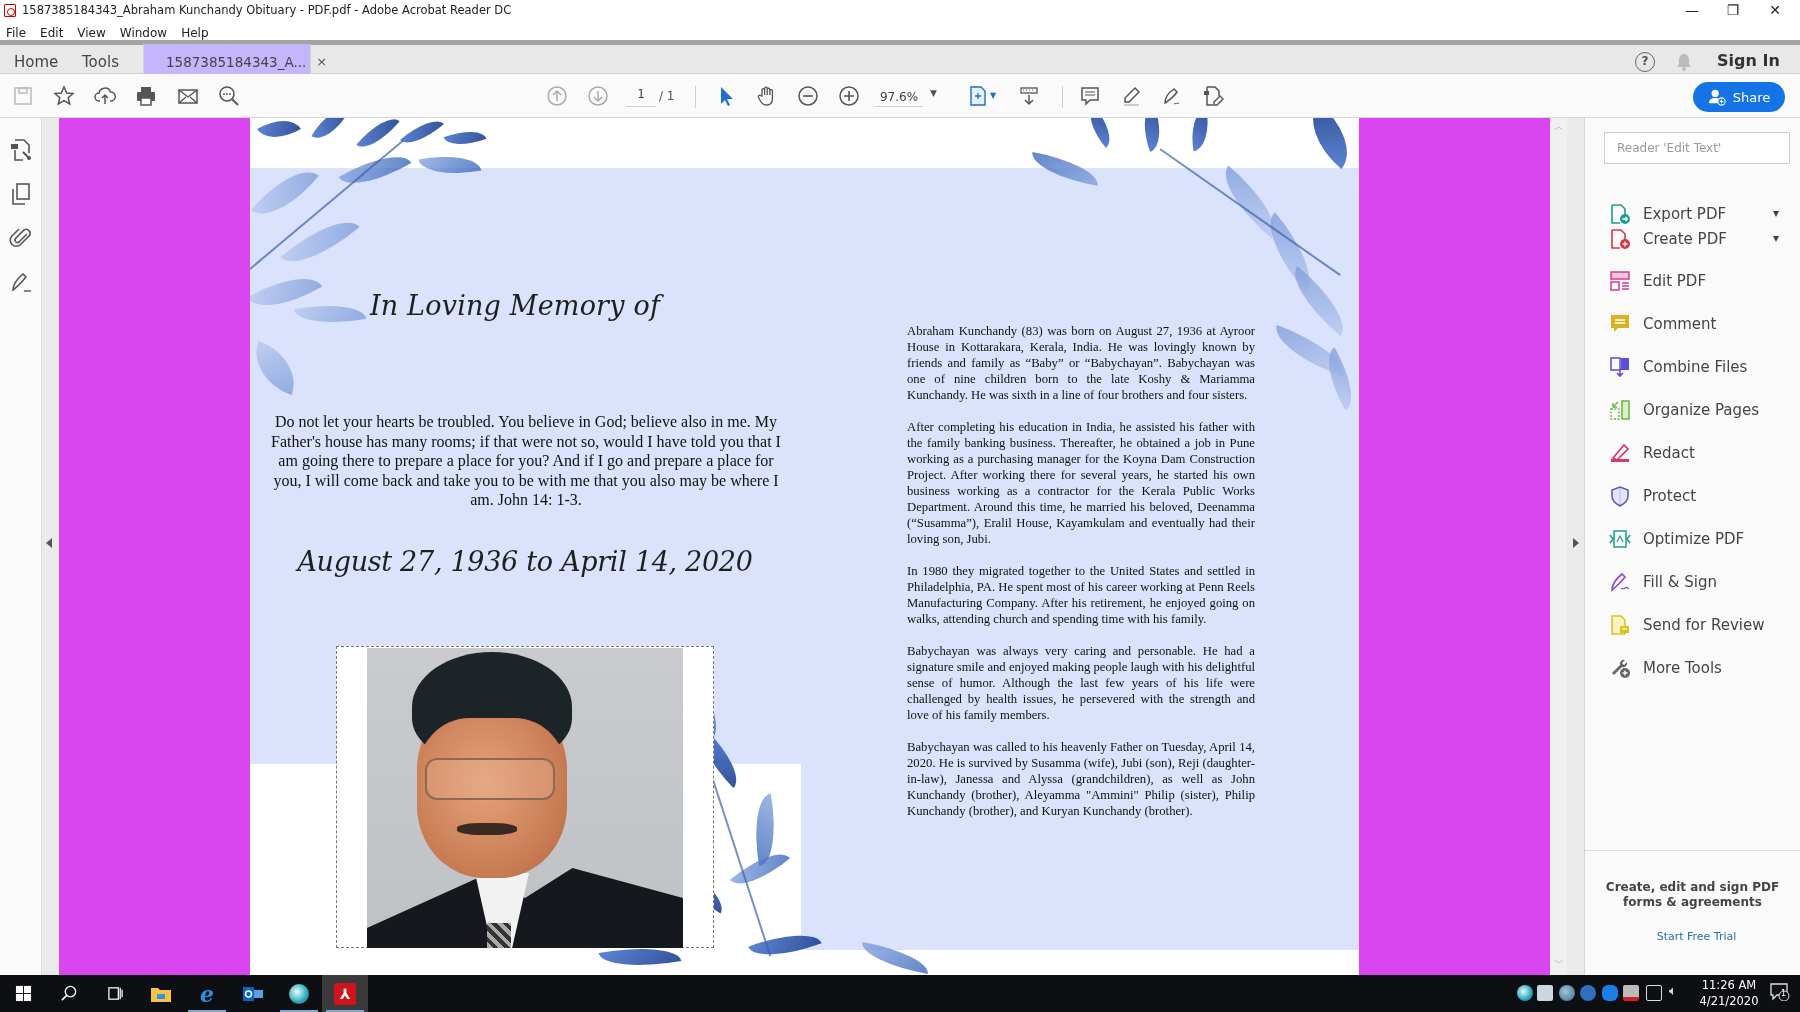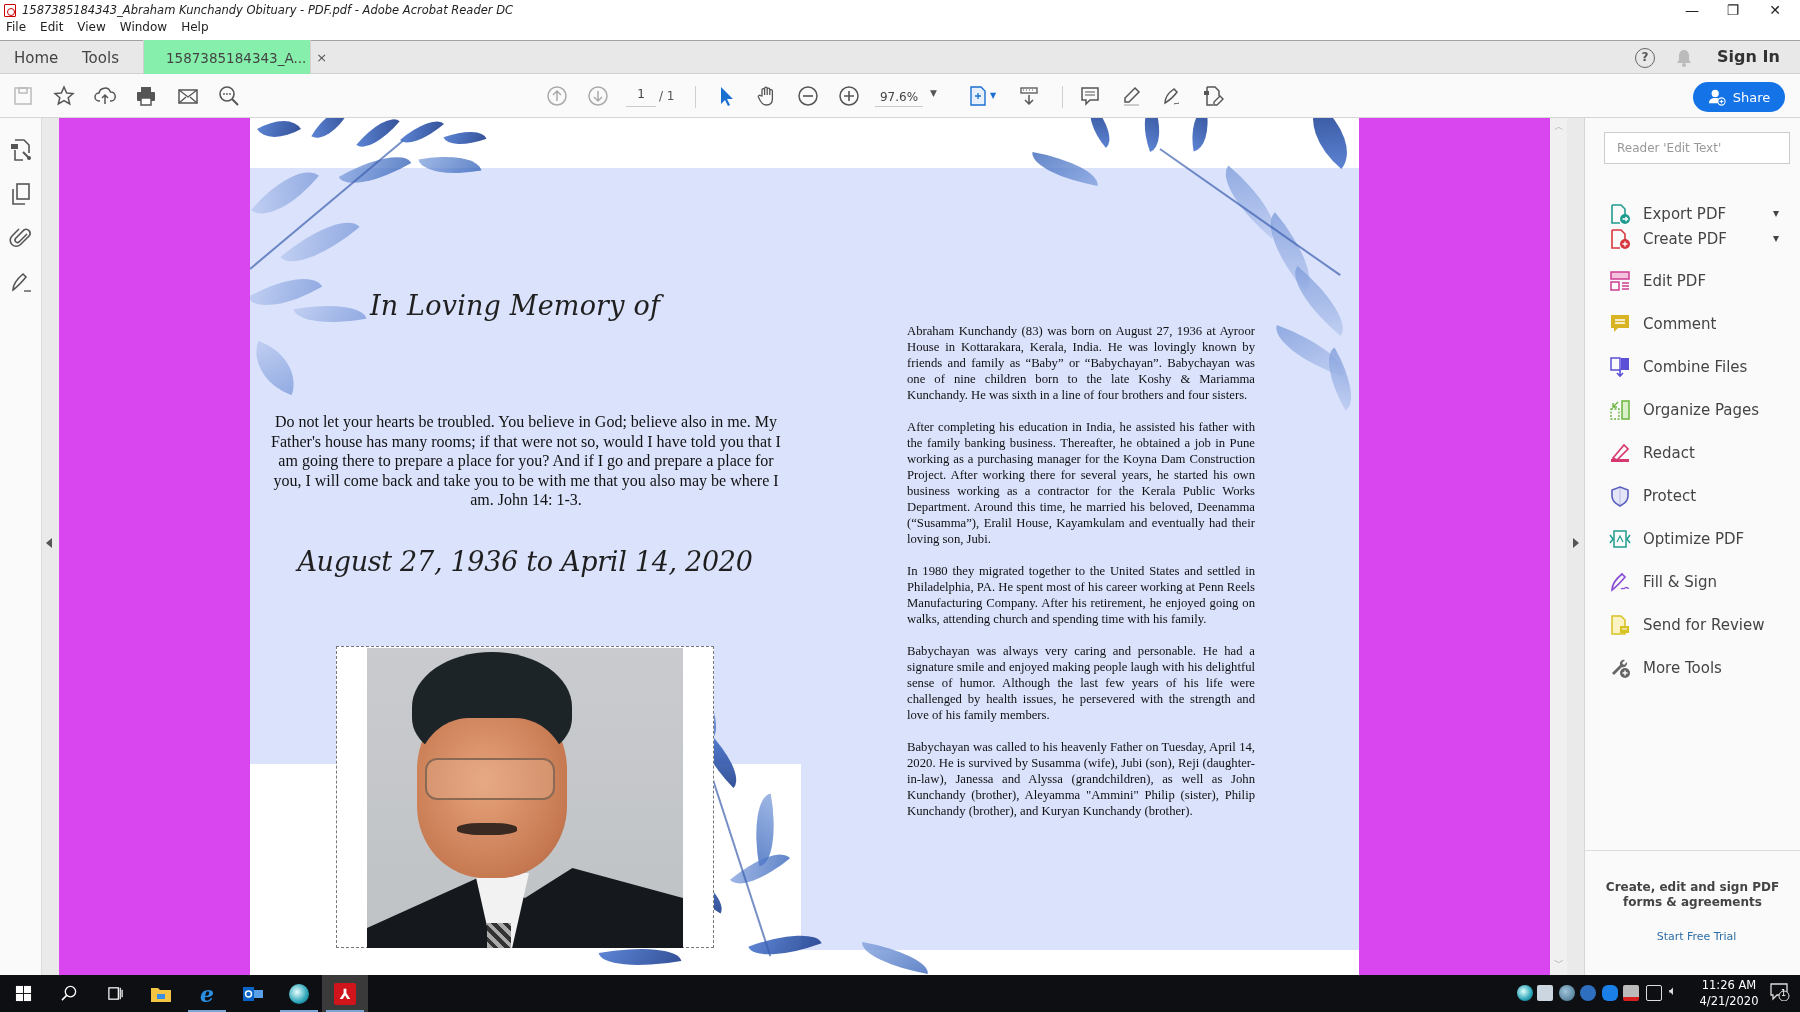--- a/index.html
+++ b/index.html
@@ -1,32 +1,32 @@
 <!DOCTYPE html>
 <html><head>
 <meta charset="utf-8">
 <style>
   * { box-sizing: border-box; margin: 0; padding: 0; }
   html, body { width: 1800px; height: 1012px; overflow: hidden; background: #fff; font-family: "DejaVu Sans", "Liberation Sans", sans-serif; color: #333; }
   .abs { position: absolute; }
 
   
-  #titlebar { position: absolute; left: 0; top: 0; width: 1800px; height: 20px; background: #fff; display: flex; align-items: center; font-size: 11.5px; color: #222; font-style: italic; }
+  #titlebar { position: absolute; left: 0; top: 0; width: 1800px; height: 20px; background: #fff; display: flex; align-items: center; font-size: 11.5px; color: #222; }
   #titlebar .pdf-ico { width: 12px; height: 13px; margin: 0 6px 0 4px; border: 1px solid #c00; border-radius: 1px; position: relative; background: #fff; }
   #titlebar .pdf-ico::after { content: ""; position: absolute; left: 2px; top: 3px; width: 6px; height: 6px; border: 1.5px solid #c00; border-radius: 50%; }
   .winctl { position: absolute; top: 0; height: 20px; width: 40px; display: flex; align-items: center; justify-content: center; font-size: 14px; color: #222; }
 
   
-  #menubar { position: absolute; left: 0; top: 20px; height: 20px; width: 1800px; display: flex; align-items: flex-start; font-size: 12px; color: #222; padding-left: 6px; }
+  #menubar { position: absolute; left: 0; top: 20px; height: 20px; width: 1800px; display: flex; align-items: flex-end; font-size: 12px; color: #222; padding-left: 6px; }
   #menubar span { margin-right: 14px; }
 
   
-  #tabbar { position: absolute; left: 0; top: 40px; width: 1800px; height: 34px; background: #e8e8e8; border-top: 1px solid #a3a3a3; border-bottom: 1px solid #d0d0d0; }
+  #tabbar { position: absolute; left: 0; top: 40px; width: 1800px; height: 34px; background: #e8e8e8; border-top: 5px solid #a3a3a3; border-bottom: 1px solid #d0d0d0; }
   .tab-top { position: absolute; top: 0; height: 33px; display: flex; align-items: center; font-size: 15px; color: #444; }
-  .tab-doc { position: absolute; left: 143px; top: -1px; width: 168px; height: 35px; background: #86efac; border-left: 1px solid #d0d0d0; border-right: 1px solid #d0d0d0; display: flex; align-items: center; padding-left: 22px; font-size: 13.5px; color: #444; }
+  .tab-doc { position: absolute; left: 143px; top: -1px; width: 168px; height: 35px; background: #c4b5fd; border-left: 1px solid #d0d0d0; border-right: 1px solid #d0d0d0; display: flex; align-items: center; padding-left: 22px; font-size: 13.5px; color: #444; }
   .tab-doc .x { margin-left: 10px; font-size: 13px; color: #555; }
 
   
   #toolbar { position: absolute; left: 0; top: 74px; width: 1800px; height: 44px; background: #fafafa; border-bottom: 1px solid #d6d6d6; }
   .tb { position: absolute; top: 10px; width: 26px; height: 24px; display: flex; align-items: center; justify-content: center; color: #555; }
   .tb svg { width: 22px; height: 22px; }
   .pg-input { position: absolute; left: 626px; top: 13px; width: 30px; height: 20px; border-bottom: 1px solid #ccc; text-align: center; font-size: 12px; color: #444; }
   .pg-total { position: absolute; left: 659px; top: 15px; font-size: 12px; color: #555; }
   .zoom-box { position: absolute; left: 875px; top: 13px; width: 48px; height: 20px; border-bottom: 1px solid #ccc; font-size: 12px; color: #444; text-align: center; line-height: 20px; }
   .zoom-dd { position: absolute; left: 930px; top: 14px; font-size: 9px; color: #555; }

